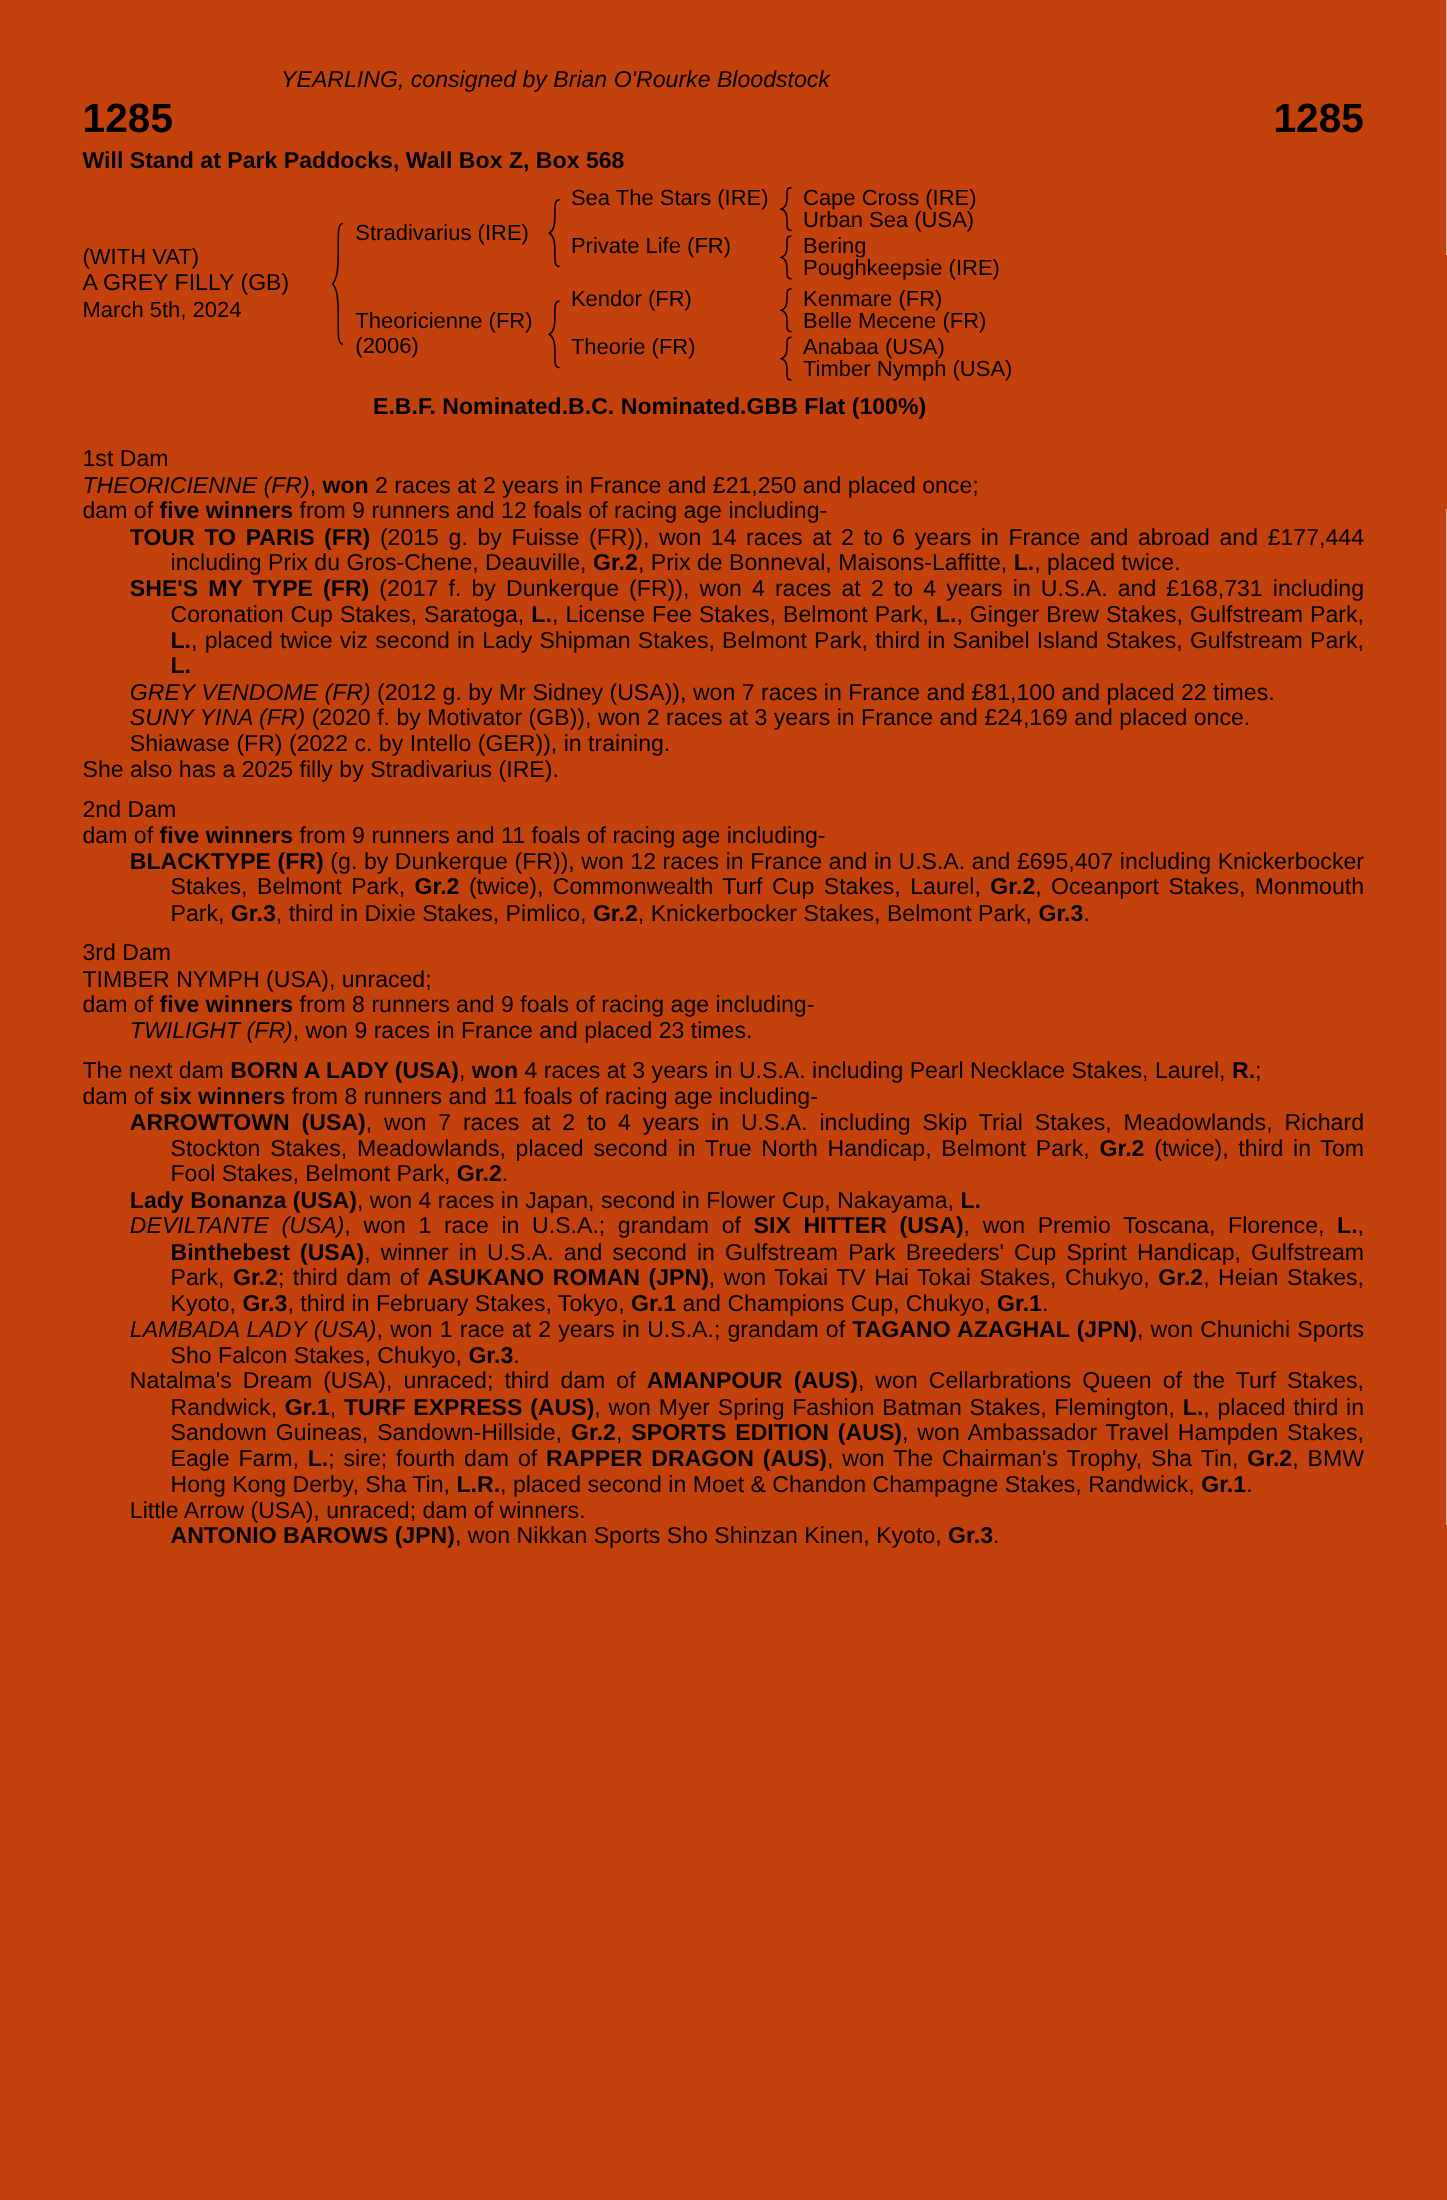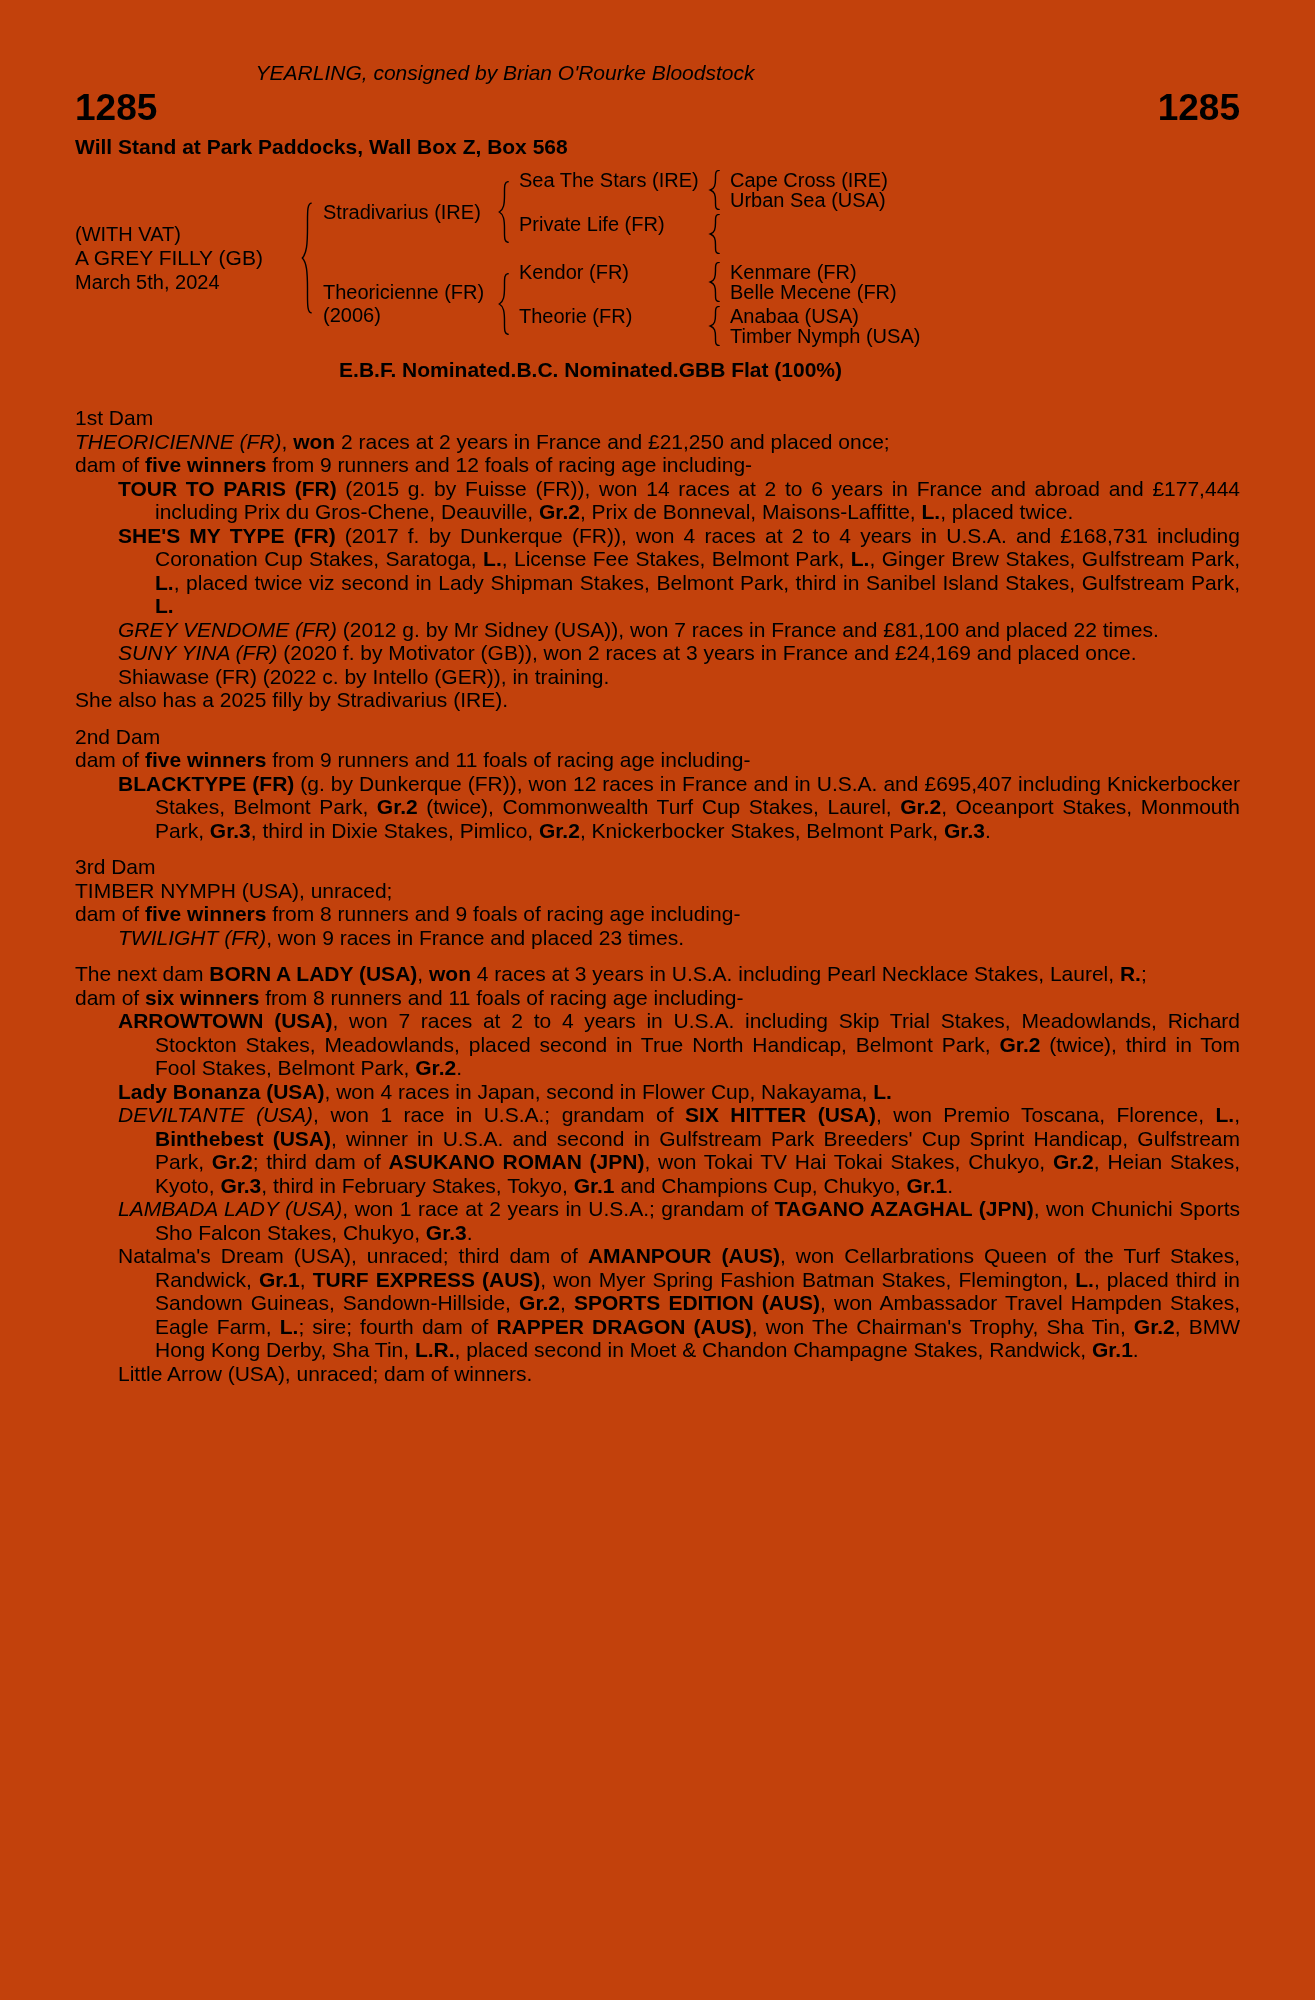--- a/index.html
+++ b/index.html
@@ -87,20 +87,24 @@
     <div class="ped-g3s">
       <div>Cape Cross (IRE)</div>
       <div>Urban Sea (USA)</div>
     </div>
   </div>
             <div class="ped-unit">
     <div class="ped-g2">Private Life (FR)</div>
     <svg class="brace brace-sm" viewBox="0 0 16 100" preserveAspectRatio="none" aria-hidden="true">
       <path d="M12.5 1 C7.5 1 8 9 8 22 C8 38 7 46 2.5 50 C7 54 8 62 8 78 C8 91 7.5 99 12.5 99"></path>
     </svg>
+    <div class="ped-g3s">
+      <div>Bering</div>
+      <div>Poughkeepsie (IRE)</div>
+    </div>
   </div>
           </div>
   </div>
         <div class="ped-half">
     <div class="ped-g1">
       <div>Theoricienne (FR)</div>
       <div>(2006)</div>
     </div>
     <svg class="brace brace-med" viewBox="0 0 16 100" preserveAspectRatio="none" aria-hidden="true">
       <path d="M12.5 1 C7.5 1 8 9 8 22 C8 38 7 46 2.5 50 C7 54 8 62 8 78 C8 91 7.5 99 12.5 99"></path>
@@ -162,16 +166,17 @@
       </div>
       <div class="section">
         <div class="para p-hang"><span class="seg-n">The next dam </span><span class="seg-b">BORN A LADY (USA)</span><span class="seg-n">, </span><span class="seg-b">won</span><span class="seg-n"> 4 races at 3 years in U.S.A. including Pearl Necklace Stakes, Laurel, </span><span class="seg-b">R.</span><span class="seg-n">;</span></div>
         <div class="para p-flat"><span class="seg-n">dam of </span><span class="seg-b">six winners</span><span class="seg-n"> from 8 runners and 11 foals of racing age including-</span></div>
         <div class="para p-entry"><span class="seg-b">ARROWTOWN (USA)</span><span class="seg-n">, won 7 races at 2 to 4 years in U.S.A. including Skip Trial Stakes, Meadowlands, Richard Stockton Stakes, Meadowlands, placed second in True North Handicap, Belmont Park, </span><span class="seg-b">Gr.2</span><span class="seg-n"> (twice), third in Tom Fool Stakes, Belmont Park, </span><span class="seg-b">Gr.2</span><span class="seg-n">.</span></div>
         <div class="para p-entry"><span class="seg-b">Lady Bonanza (USA)</span><span class="seg-n">, won 4 races in Japan, second in Flower Cup, Nakayama, </span><span class="seg-b">L.</span></div>
         <div class="para p-entry"><span class="seg-i">DEVILTANTE (USA)</span><span class="seg-n">, won 1 race in U.S.A.; grandam of </span><span class="seg-b">SIX HITTER (USA)</span><span class="seg-n">, won Premio Toscana, Florence, </span><span class="seg-b">L.</span><span class="seg-n">, </span><span class="seg-b">Binthebest (USA)</span><span class="seg-n">, winner in U.S.A. and second in Gulfstream Park Breeders' Cup Sprint Handicap, Gulfstream Park, </span><span class="seg-b">Gr.2</span><span class="seg-n">; third dam of </span><span class="seg-b">ASUKANO ROMAN (JPN)</span><span class="seg-n">, won Tokai TV Hai Tokai Stakes, Chukyo, </span><span class="seg-b">Gr.2</span><span class="seg-n">, Heian Stakes, Kyoto, </span><span class="seg-b">Gr.3</span><span class="seg-n">, third in February Stakes, Tokyo, </span><span class="seg-b">Gr.1</span><span class="seg-n"> and Champions Cup, Chukyo, </span><span class="seg-b">Gr.1</span><span class="seg-n">.</span></div>
         <div class="para p-entry"><span class="seg-i">LAMBADA LADY (USA)</span><span class="seg-n">, won 1 race at 2 years in U.S.A.; grandam of </span><span class="seg-b">TAGANO AZAGHAL (JPN)</span><span class="seg-n">, won Chunichi Sports Sho Falcon Stakes, Chukyo, </span><span class="seg-b">Gr.3</span><span class="seg-n">.</span></div>
         <div class="para p-entry"><span class="seg-n">Natalma's Dream (USA), unraced; third dam of </span><span class="seg-b">AMANPOUR (AUS)</span><span class="seg-n">, won Cellarbrations Queen of the Turf Stakes, Randwick, </span><span class="seg-b">Gr.1</span><span class="seg-n">, </span><span class="seg-b">TURF EXPRESS (AUS)</span><span class="seg-n">, won Myer Spring Fashion Batman Stakes, Flemington, </span><span class="seg-b">L.</span><span class="seg-n">, placed third in Sandown Guineas, Sandown-Hillside, </span><span class="seg-b">Gr.2</span><span class="seg-n">, </span><span class="seg-b">SPORTS EDITION (AUS)</span><span class="seg-n">, won Ambassador Travel Hampden Stakes, Eagle Farm, </span><span class="seg-b">L.</span><span class="seg-n">; sire; fourth dam of </span><span class="seg-b">RAPPER DRAGON (AUS)</span><span class="seg-n">, won The Chairman's Trophy, Sha Tin, </span><span class="seg-b">Gr.2</span><span class="seg-n">, BMW Hong Kong Derby, Sha Tin, </span><span class="seg-b">L.R.</span><span class="seg-n">, placed second in Moet &amp; Chandon Champagne Stakes, Randwick, </span><span class="seg-b">Gr.1</span><span class="seg-n">.</span></div>
         <div class="para p-entry"><span class="seg-n">Little Arrow (USA), unraced; dam of winners.</span></div>
+        <div class="para p-sub"><span class="seg-b">ANTONIO BAROWS (JPN)</span><span class="seg-n">, won Nikkan Sports Sho Shinzan Kinen, Kyoto, </span><span class="seg-b">Gr.3</span><span class="seg-n">.</span></div>
       </div>
     </div>
 
 </div>
 
 </body></html>

